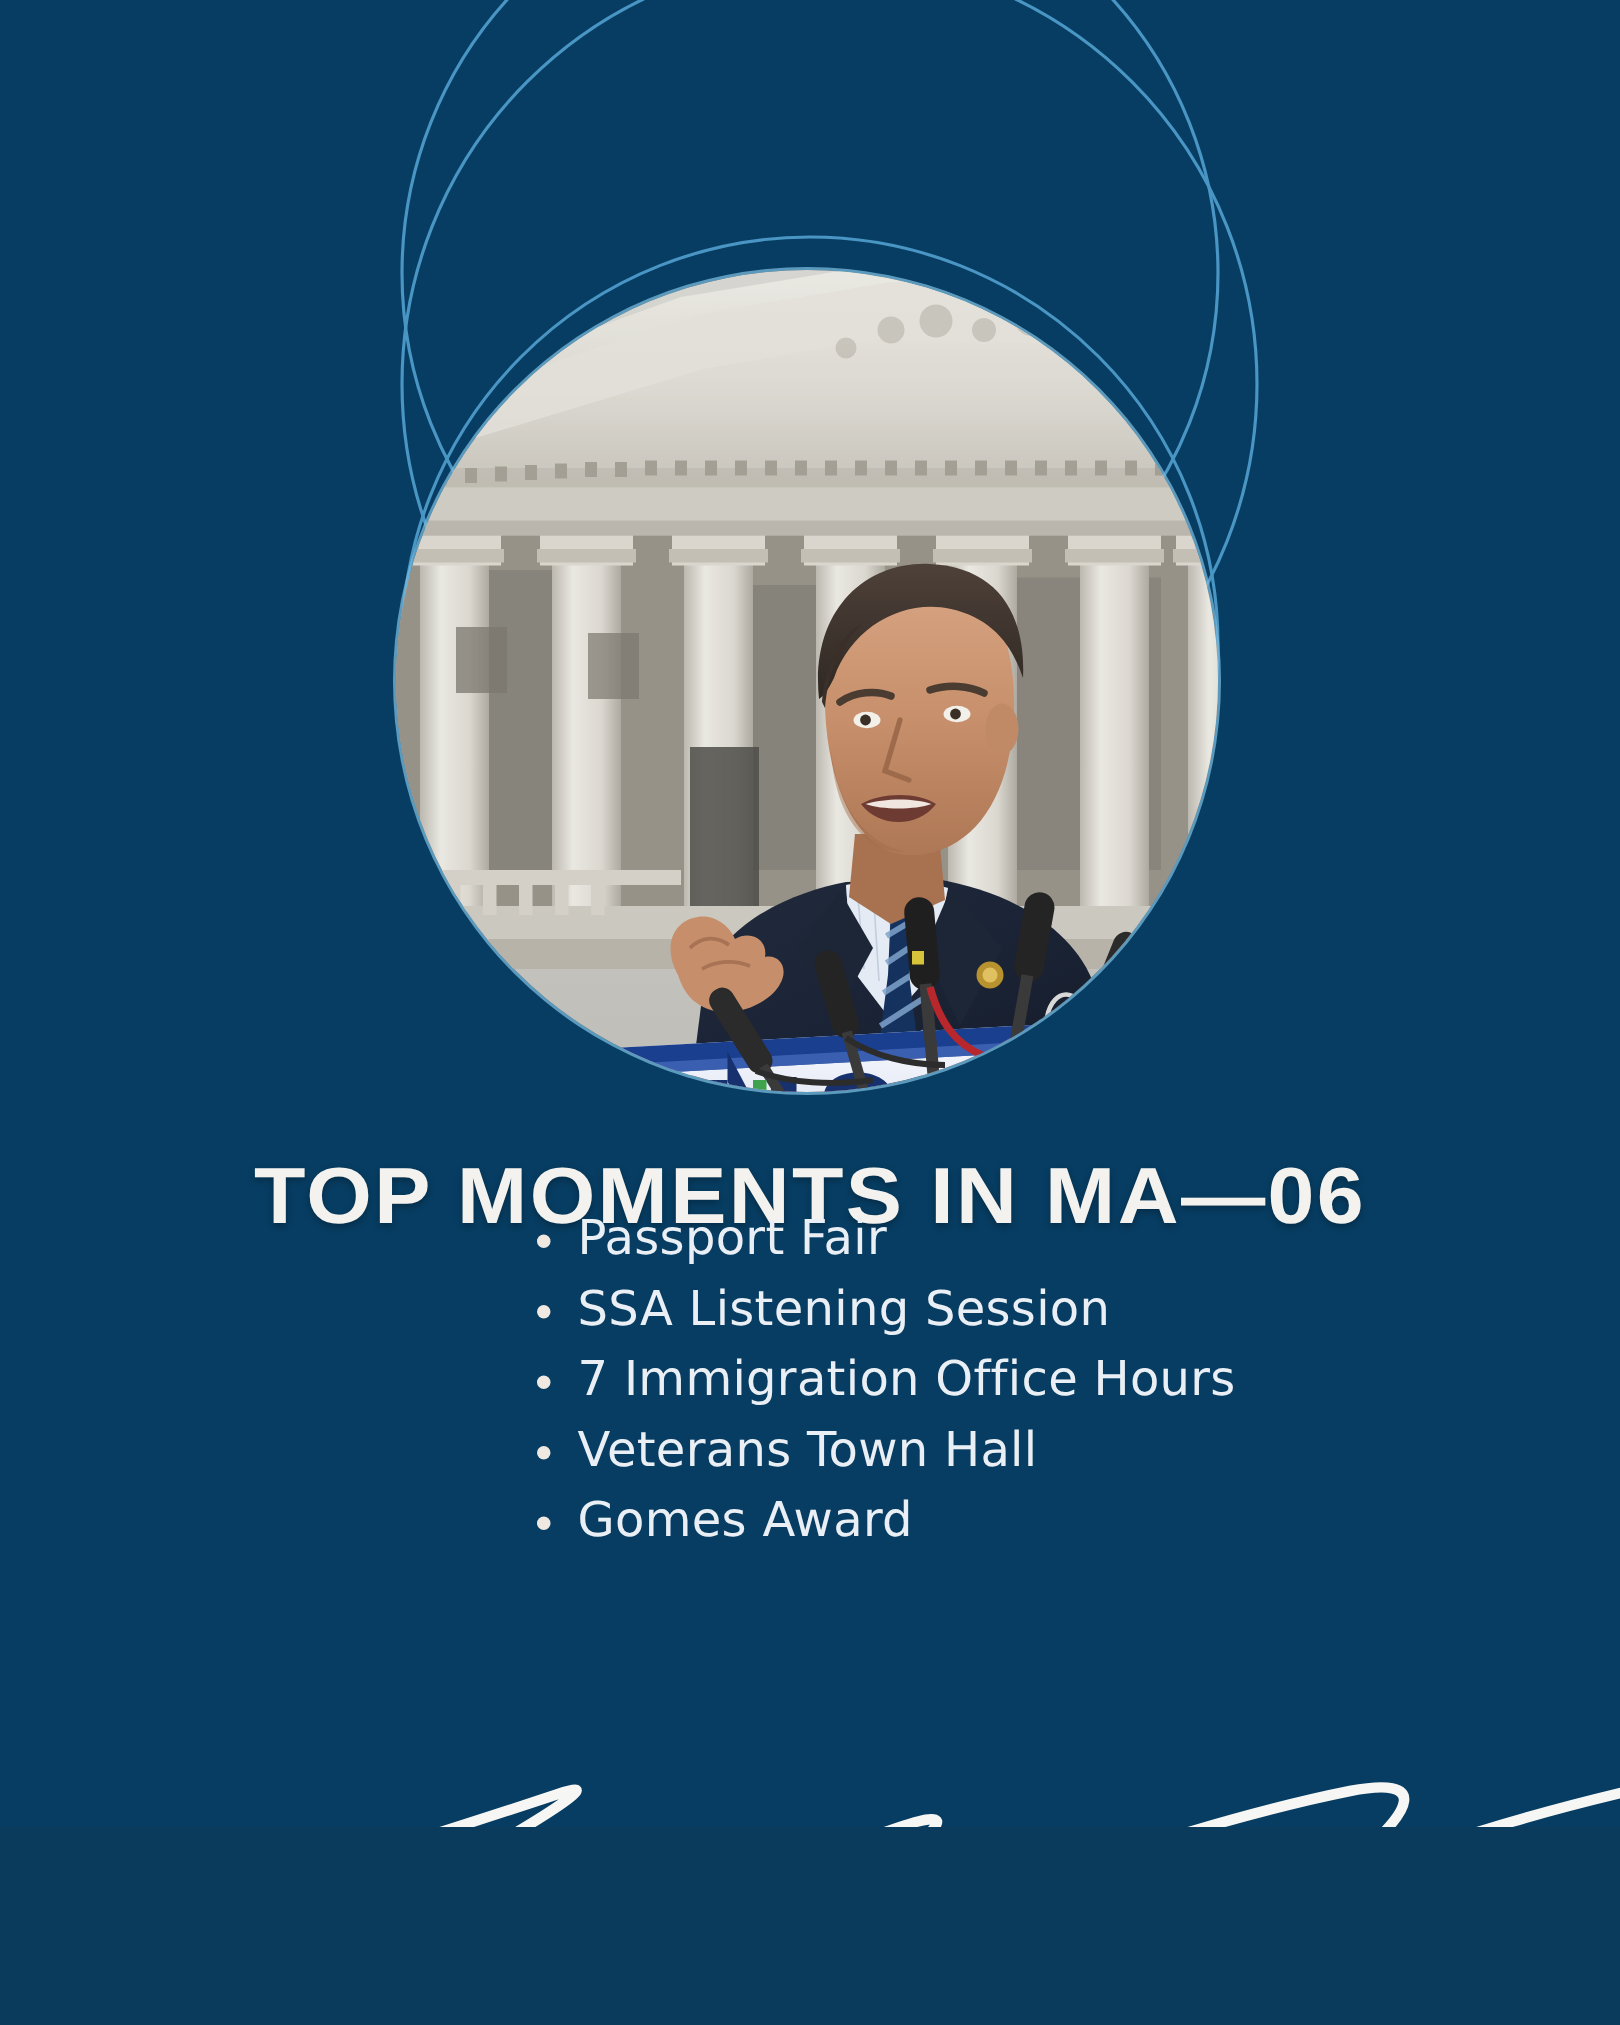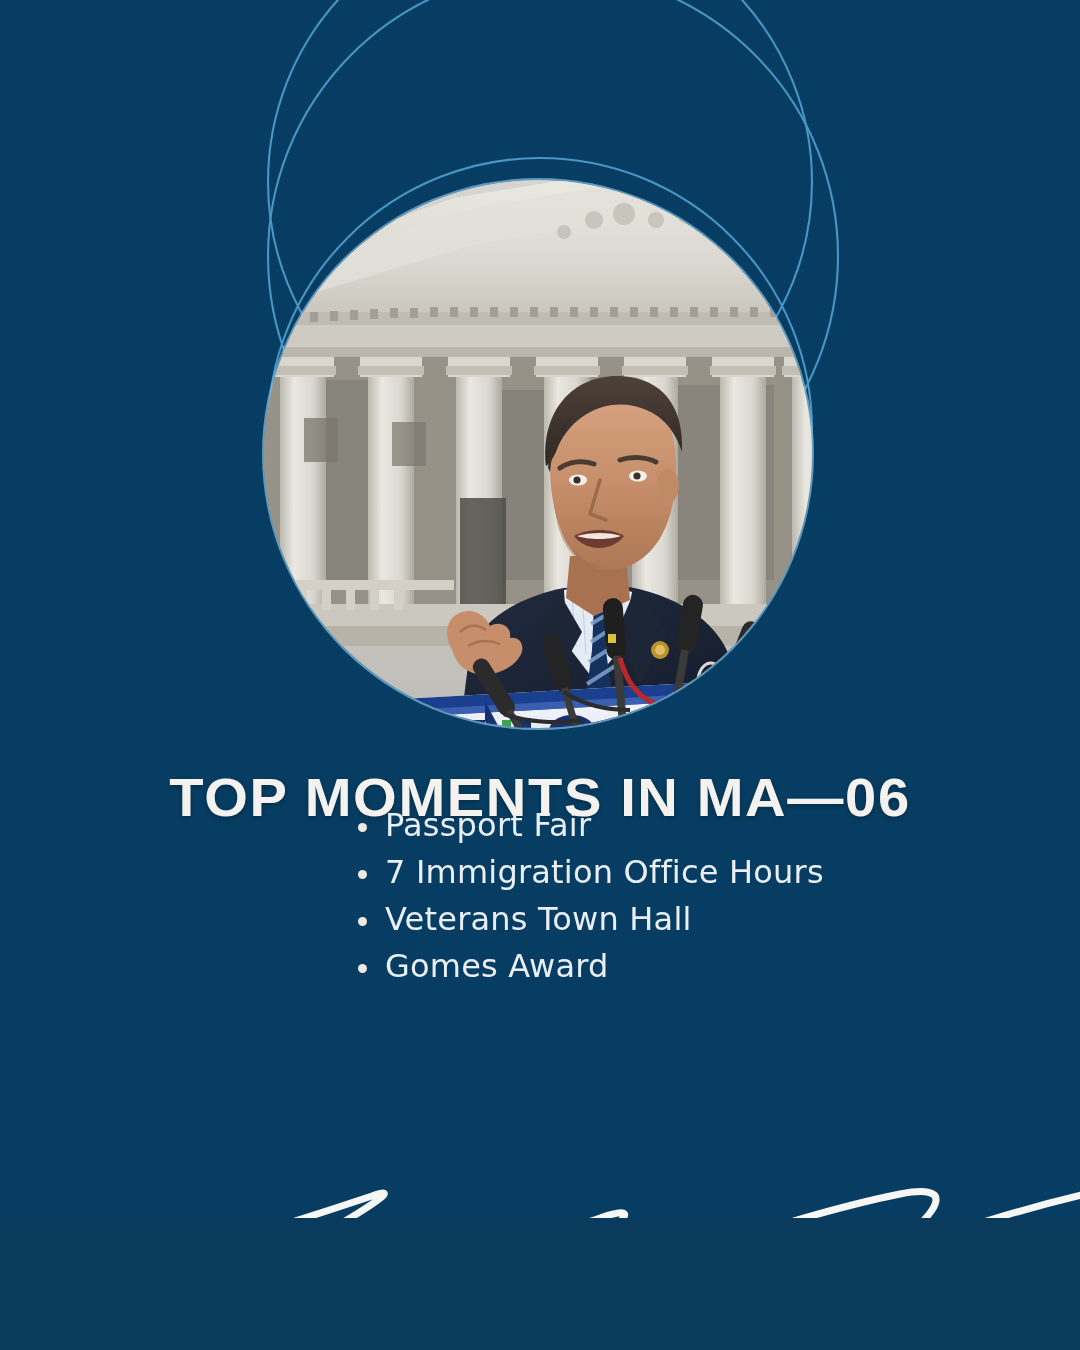--- a/index.html
+++ b/index.html
@@ -372,20 +372,21 @@
         <rect x="430" y="498" width="30" height="34" fill="#1a1a1a"></rect>
         <path d="M434,498 C438,478 456,478 458,498" stroke="#d8d8d8" stroke-width="3" fill="none"></path>
       </g>
     </svg>
   </div>
 
   <h1 id="heading">TOP MOMENTS IN MA—06</h1>
 
   <ul id="moments-list">
     <li><span>Passport Fair</span></li>
+    <li><span>SSA Listening Session</span></li>
     <li><span>7 Immigration Office Hours</span></li>
     <li><span>Veterans Town Hall</span></li>
     <li><span>Gomes Award</span></li>
   </ul>
 
   <svg id="signature" viewBox="0 0 1080 260">
     <g fill="none" stroke="#f6f6f4" stroke-width="7" stroke-linecap="round" stroke-linejoin="round">
 
       <path d="M28,206 C150,178 300,130 372,106 C400,96 378,112 330,140
                C260,180 150,238 40,270"></path>

